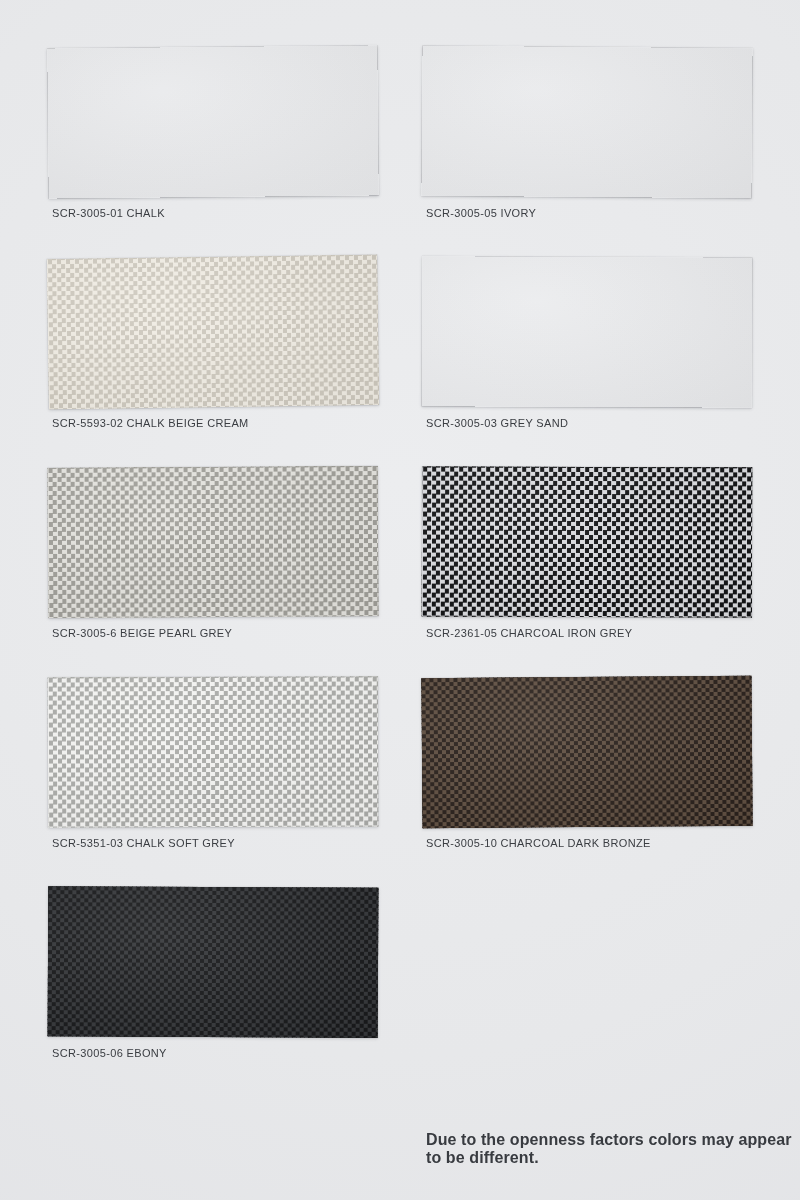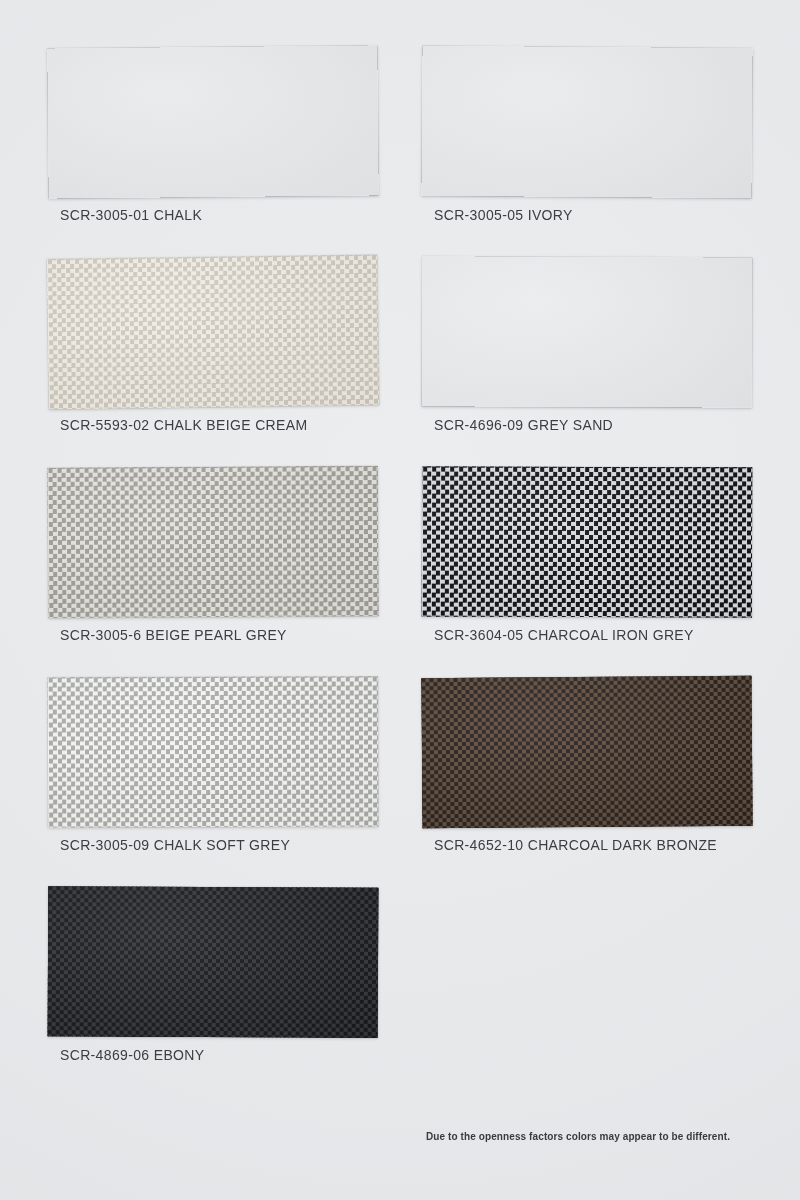--- a/index.html
+++ b/index.html
@@ -43,33 +43,33 @@
     left:0;top:0;
     width:330px;height:150px;
     overflow:hidden;
     box-shadow:0 1px 3px rgba(90,92,98,.30), 0 0 0 0.5px rgba(120,122,128,.18);
   }
   .swatch .weave{
     position:absolute;inset:-4px;
   }
   .caption{
     position:absolute;
-    left:12px;
+    left:4px;
     top:160px;
-    font-size:14px;
+    font-size:11px;
     letter-spacing:.35px;
     color:#3a3d42;
     white-space:nowrap;
     font-family:"Liberation Sans", sans-serif;
   }
   .footnote{
     position:absolute;
     left:426px;
     top:1131px;
-    font-size:10px;
+    font-size:16px;
     letter-spacing:.1px;
     color:#383b40;
     font-weight:bold;
     font-family:"Liberation Sans", sans-serif;
   }
   
   .rot-a{transform:rotate(-0.55deg);}
   .rot-b{transform:rotate(0.45deg);}
   .rot-c{transform:rotate(-0.8deg);}
   .rot-d{transform:rotate(0.25deg);}
@@ -123,21 +123,21 @@
     </div>
 
     <div class="cell">
       <div class="swatch-wrap rot-d">
         <div class="swatch">
           <div class="weave" id="w3" style="background-blend-mode: normal, multiply, normal;">
               <div style="position: absolute; inset: 0px; pointer-events: none; background: radial-gradient(110% 120% at 35% 30%, rgba(255, 255, 255, 0.1) 0%, rgba(0, 0, 0, 0.06) 100%);"></div>
             </div>
         </div>
       </div>
-      <div class="caption">SCR-4696-09 GREY SAND</div>
+      <div class="caption">SCR-3005-03 GREY SAND</div>
     </div>
 
     <div class="cell">
       <div class="swatch-wrap rot-e">
         <div class="swatch">
           <div class="weave" id="w4" style="background: repeating-conic-gradient(rgb(227, 226, 221) 0%, rgb(227, 226, 221) 25%, rgb(157, 156, 150) 0%, rgb(157, 156, 150) 50%) 0px 0px / 9px 9px, repeating-linear-gradient(0deg, rgb(135, 134, 127) 0px, rgb(135, 134, 127) 1px, rgba(0, 0, 0, 0) 1px, rgba(0, 0, 0, 0) 4.5px), repeating-linear-gradient(90deg, rgb(135, 134, 127) 0px, rgb(135, 134, 127) 1px, rgba(0, 0, 0, 0) 1px, rgba(0, 0, 0, 0) 4.5px), rgb(184, 183, 177); background-blend-mode: normal, normal, normal, normal;">
               <div style="position: absolute; inset: 0px; pointer-events: none; background: radial-gradient(110% 120% at 35% 30%, rgba(255, 255, 255, 0.1) 0%, rgba(0, 0, 0, 0.06) 100%);"></div>
             </div>
         </div>
       </div>
@@ -145,54 +145,54 @@
     </div>
 
     <div class="cell">
       <div class="swatch-wrap rot-f">
         <div class="swatch">
           <div class="weave" id="w5" style="background: repeating-conic-gradient(rgb(217, 218, 222) 0%, rgb(217, 218, 222) 25%, rgb(11, 12, 14) 0%, rgb(11, 12, 14) 50%) 0px 0px / 9px 9px, repeating-linear-gradient(0deg, rgb(5, 5, 6) 0px, rgb(5, 5, 6) 1px, rgba(0, 0, 0, 0) 1px, rgba(0, 0, 0, 0) 4.5px), repeating-linear-gradient(90deg, rgb(5, 5, 6) 0px, rgb(5, 5, 6) 1px, rgba(0, 0, 0, 0) 1px, rgba(0, 0, 0, 0) 4.5px), rgb(17, 18, 20); background-blend-mode: normal, normal, normal, normal;">
               <div style="position: absolute; inset: 0px; pointer-events: none; background: radial-gradient(110% 120% at 35% 30%, rgba(255, 255, 255, 0.1) 0%, rgba(0, 0, 0, 0.06) 100%);"></div>
             </div>
         </div>
       </div>
-      <div class="caption">SCR-3604-05 CHARCOAL IRON GREY</div>
+      <div class="caption">SCR-2361-05 CHARCOAL IRON GREY</div>
     </div>
 
     <div class="cell">
       <div class="swatch-wrap rot-g">
         <div class="swatch">
           <div class="weave" id="w6" style="background: repeating-conic-gradient(rgb(244, 244, 242) 0%, rgb(244, 244, 242) 25%, rgb(169, 170, 167) 0%, rgb(169, 170, 167) 50%) 0px 0px / 9px 9px, repeating-linear-gradient(0deg, rgb(148, 149, 143) 0px, rgb(148, 149, 143) 1px, rgba(0, 0, 0, 0) 1px, rgba(0, 0, 0, 0) 4.5px), repeating-linear-gradient(90deg, rgb(148, 149, 143) 0px, rgb(148, 149, 143) 1px, rgba(0, 0, 0, 0) 1px, rgba(0, 0, 0, 0) 4.5px), rgb(203, 204, 201); background-blend-mode: normal, normal, normal, normal;">
               <div style="position: absolute; inset: 0px; pointer-events: none; background: radial-gradient(110% 120% at 35% 30%, rgba(255, 255, 255, 0.1) 0%, rgba(0, 0, 0, 0.06) 100%);"></div>
             </div>
         </div>
       </div>
-      <div class="caption">SCR-3005-09 CHALK SOFT GREY</div>
+      <div class="caption">SCR-5351-03 CHALK SOFT GREY</div>
     </div>
 
 
     <div class="cell">
       <div class="swatch-wrap rot-i">
         <div class="swatch">
           <div class="weave" id="w8" style="background: repeating-conic-gradient(rgb(91, 74, 60) 0%, rgb(91, 74, 60) 25%, rgb(36, 27, 22) 0%, rgb(36, 27, 22) 50%) 0px 0px / 8px 8px, repeating-linear-gradient(0deg, rgb(20, 15, 12) 0px, rgb(20, 15, 12) 1px, rgba(0, 0, 0, 0) 1px, rgba(0, 0, 0, 0) 4px), repeating-linear-gradient(90deg, rgb(20, 15, 12) 0px, rgb(20, 15, 12) 1px, rgba(0, 0, 0, 0) 1px, rgba(0, 0, 0, 0) 4px), rgb(44, 33, 27); background-blend-mode: normal, normal, normal, normal;">
               <div style="position: absolute; inset: 0px; pointer-events: none; background: radial-gradient(110% 120% at 35% 30%, rgba(255, 255, 255, 0.1) 0%, rgba(0, 0, 0, 0.06) 100%);"></div>
             </div>
         </div>
       </div>
-      <div class="caption">SCR-4652-10 CHARCOAL DARK BRONZE</div>
+      <div class="caption">SCR-3005-10 CHARCOAL DARK BRONZE</div>
     </div>
 
     <div class="cell">
       <div class="swatch-wrap rot-j">
         <div class="swatch">
           <div class="weave" id="w9" style="background: repeating-conic-gradient(rgb(48, 50, 53) 0%, rgb(48, 50, 53) 25%, rgb(18, 19, 21) 0%, rgb(18, 19, 21) 50%) 0px 0px / 8px 8px, repeating-linear-gradient(0deg, rgb(9, 10, 11) 0px, rgb(9, 10, 11) 1px, rgba(0, 0, 0, 0) 1px, rgba(0, 0, 0, 0) 4px), repeating-linear-gradient(90deg, rgb(9, 10, 11) 0px, rgb(9, 10, 11) 1px, rgba(0, 0, 0, 0) 1px, rgba(0, 0, 0, 0) 4px), rgb(25, 26, 28); background-blend-mode: normal, normal, normal, normal;">
               <div style="position: absolute; inset: 0px; pointer-events: none; background: radial-gradient(110% 120% at 35% 30%, rgba(255, 255, 255, 0.1) 0%, rgba(0, 0, 0, 0.06) 100%);"></div>
             </div>
         </div>
       </div>
-      <div class="caption">SCR-4869-06 EBONY</div>
+      <div class="caption">SCR-3005-06 EBONY</div>
     </div>
 
   </div>
 
   <div class="footnote">Due to the openness factors colors may appear to be different.</div>
 
 </div>
 
 </body></html>

